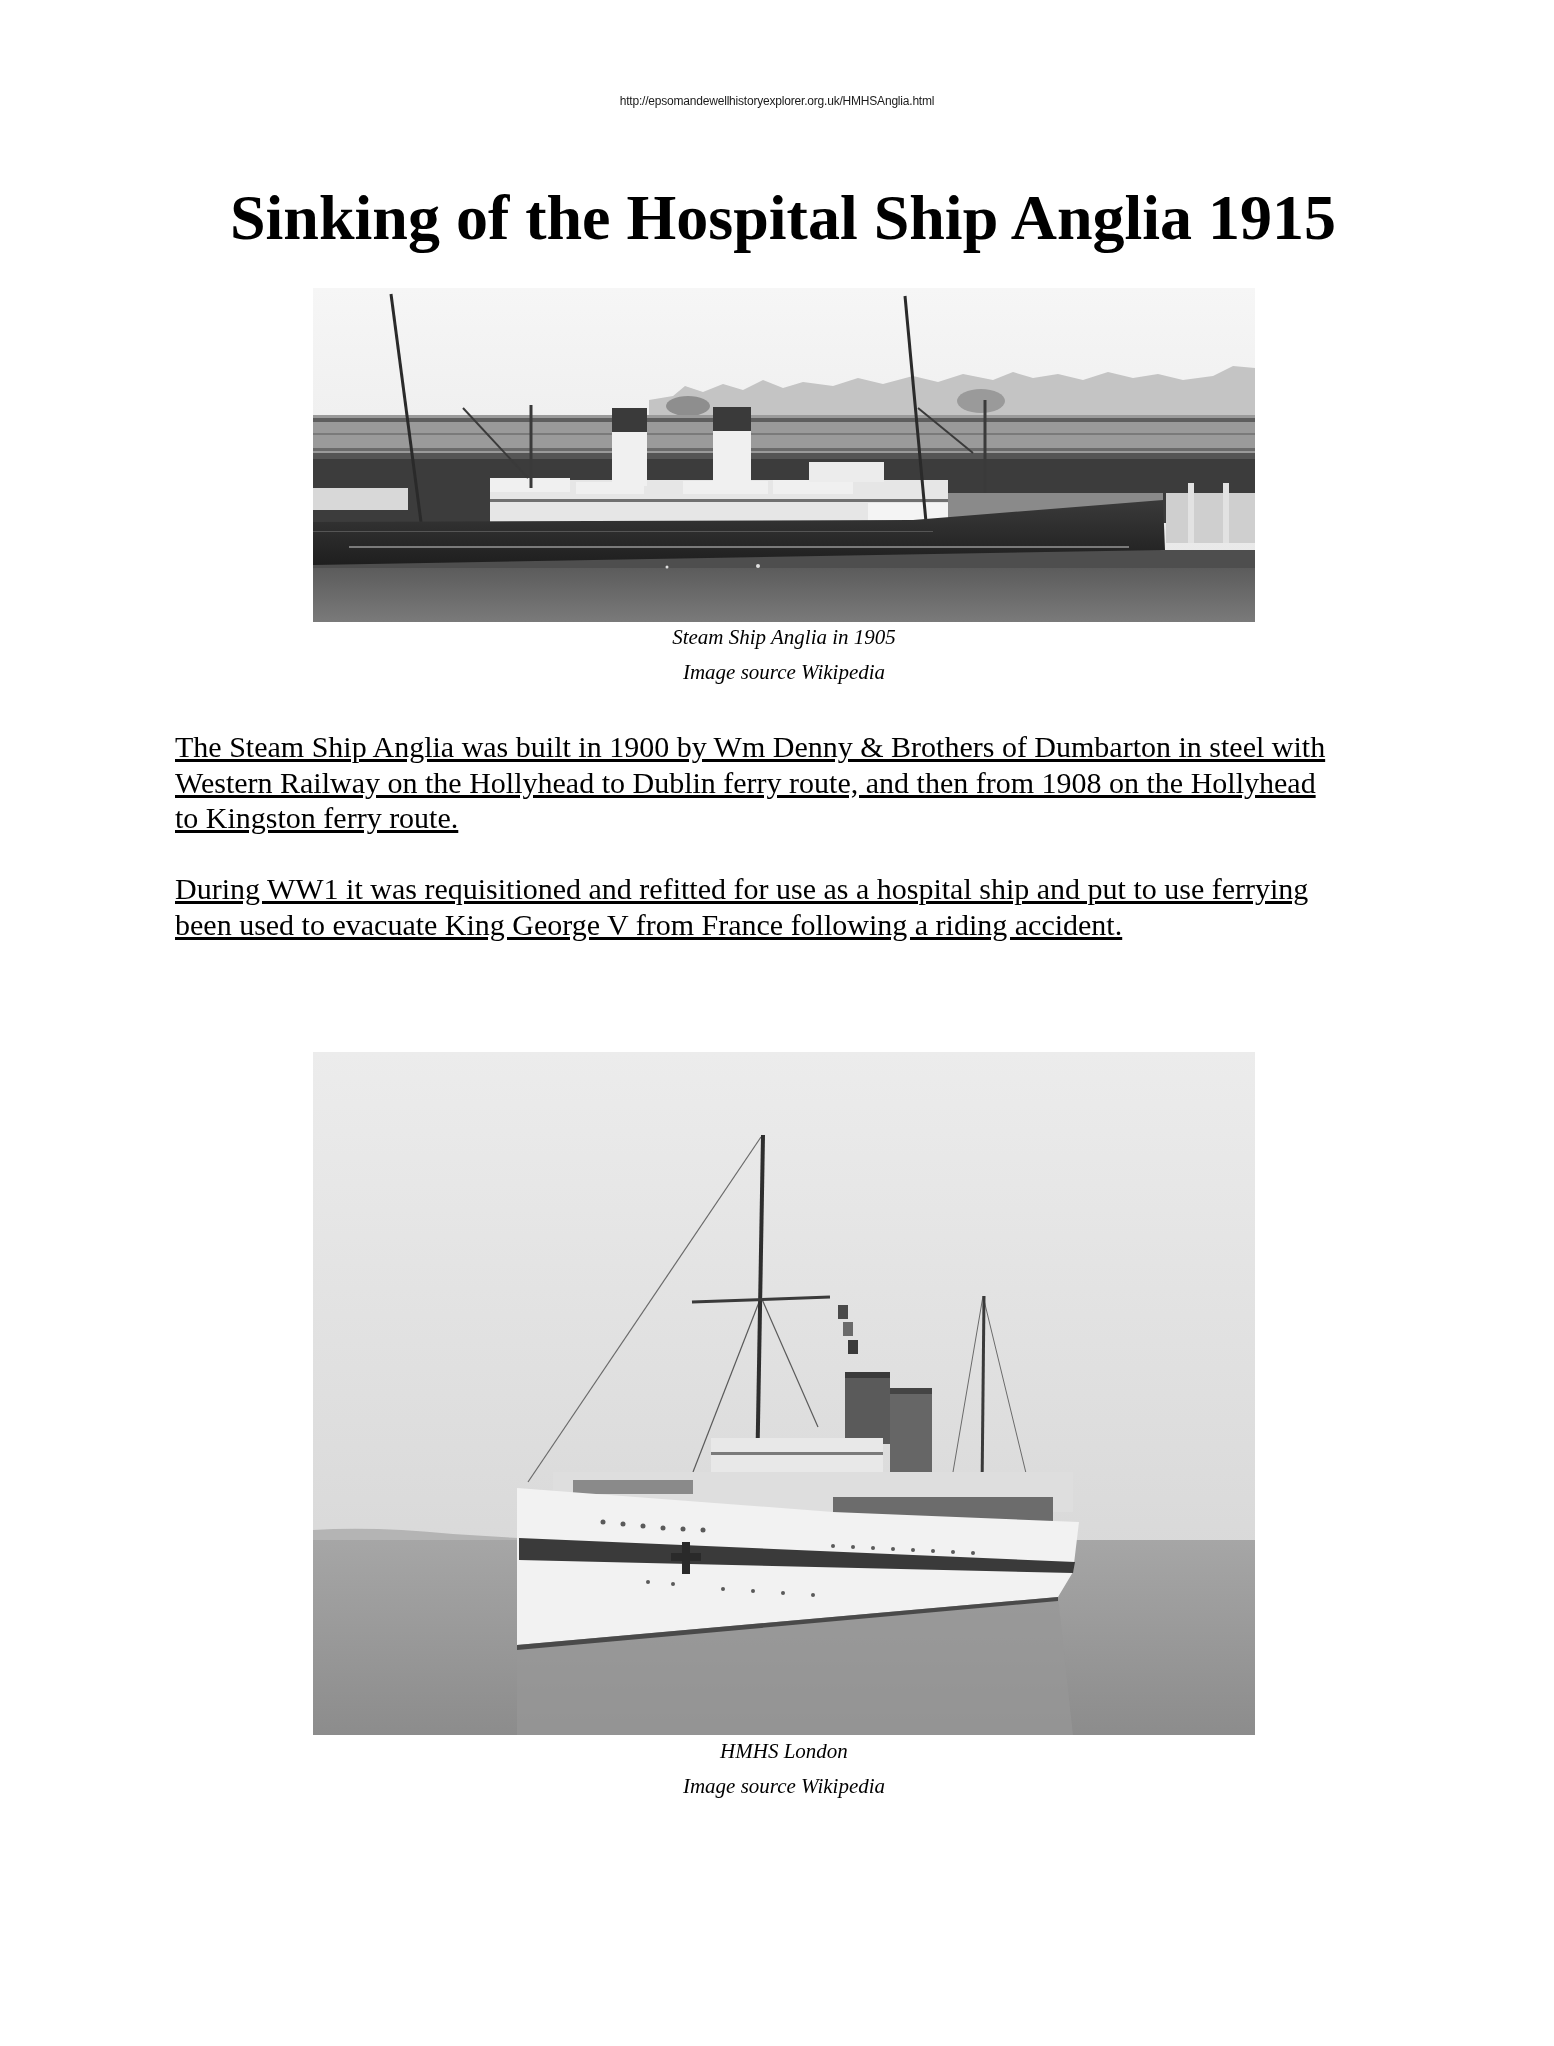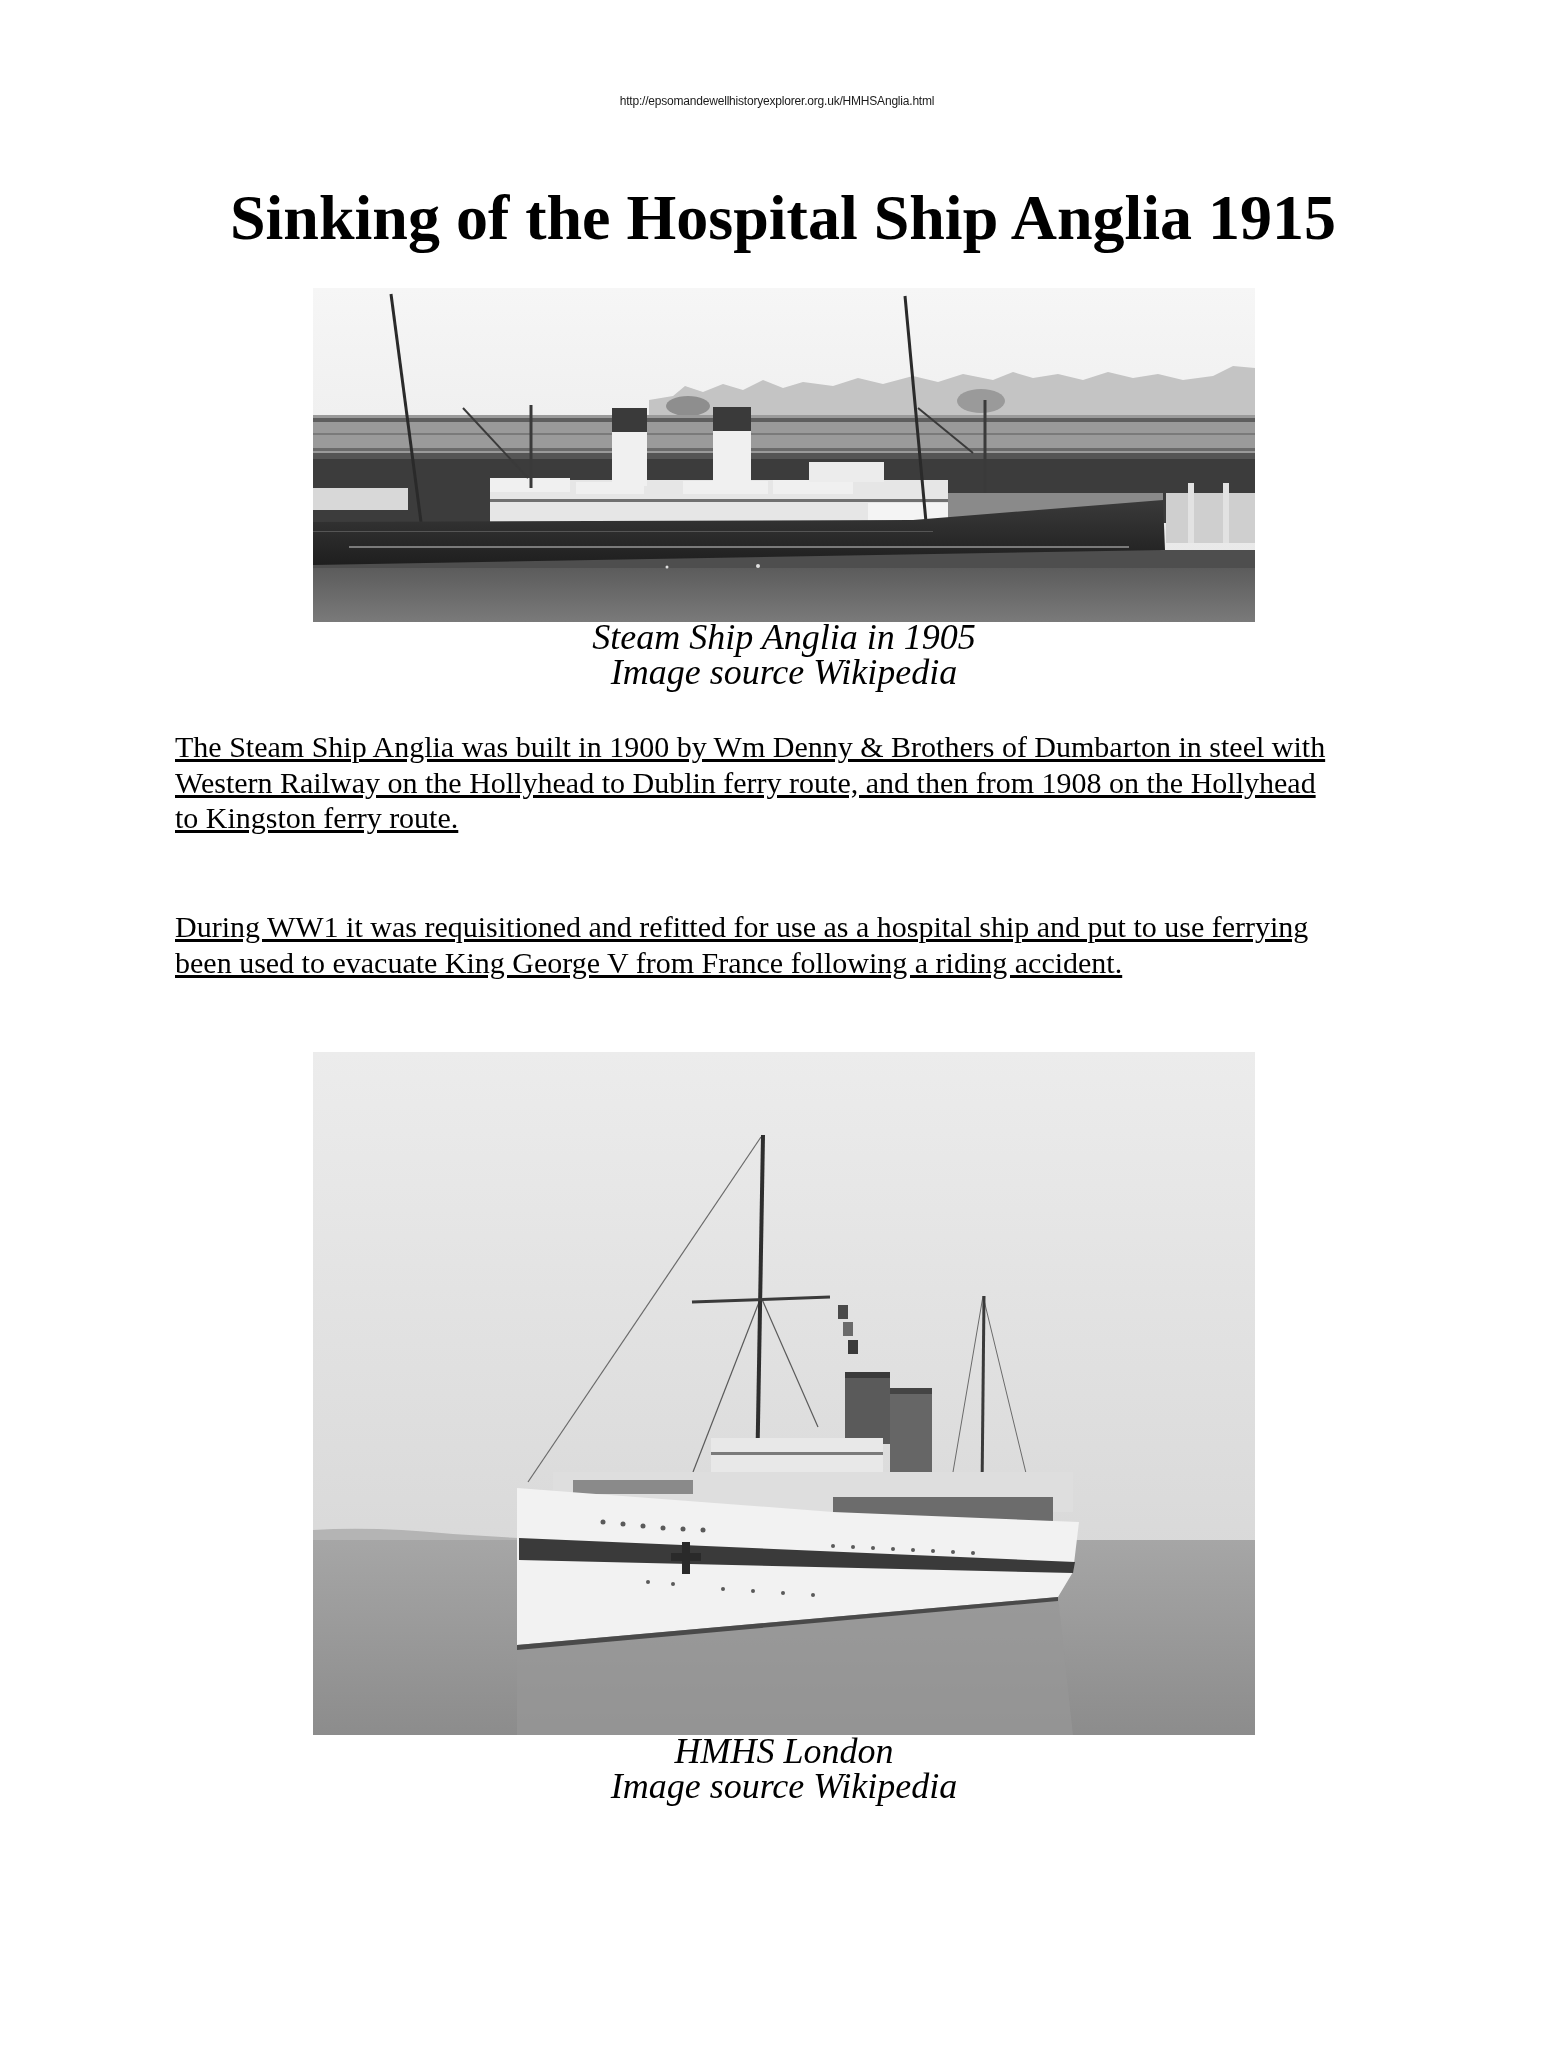--- a/index.html
+++ b/index.html
@@ -12,21 +12,21 @@
     }
     .title {
       left: 0; width: 1566px; top: 181px; height: 74px; line-height: 74px;
       text-align: center; font-family: "Liberation Serif", serif; font-weight: bold; font-size: 64px; color: #000;
       margin: 0;
     }
     .figure-img { left: 313px; width: 942px; overflow: hidden; background: #ddd; }
     .figure-img svg { display: block; }
     .caption {
       left: 313px; width: 942px; text-align: center;
-      font-family: "Liberation Serif", serif; font-style: italic; font-size: 36px; line-height: 35px; color: #000;
+      font-family: "Liberation Serif", serif; font-style: italic; font-size: 21px; line-height: 35px; color: #000;
     }
     .caption div { height: 35px; white-space: nowrap; }
     .para {
       left: 175px; width: 1300px;
       font-family: "Liberation Serif", serif; font-size: 30px; line-height: 35.7px; color: #000;
     }
     .para div { height: 35.7px; white-space: nowrap; text-decoration: underline; }
   </style>
 </head>
 <body>
@@ -109,21 +109,21 @@
   <div>Steam Ship Anglia in 1905</div>
   <div>Image source Wikipedia</div>
 </div>
 
 <div class="abs para" style="top:729px;">
   <div>The Steam Ship Anglia was built in 1900 by Wm Denny &amp; Brothers of Dumbarton in steel with</div>
   <div>Western Railway on the Hollyhead to Dublin ferry route, and then from 1908 on the Hollyhead</div>
   <div>to Kingston ferry route.</div>
 </div>
 
-<div class="abs para" style="top:909px;">
+<div class="abs para" style="top:871px;">
   <div>During WW1 it was requisitioned and refitted for use as a hospital ship and put to use ferrying</div>
   <div>been used to evacuate King George V from France following a riding accident.</div>
 </div>
 
 <div class="abs figure-img" style="top:1052px;height:683px;">
   <svg width="942" height="683" viewBox="0 0 942 683" xmlns="http://www.w3.org/2000/svg">
     <defs>
       <linearGradient id="sky2" x1="0" y1="0" x2="0" y2="1">
         <stop offset="0" stop-color="#ececec"></stop>
         <stop offset="1" stop-color="#d2d2d2"></stop>

